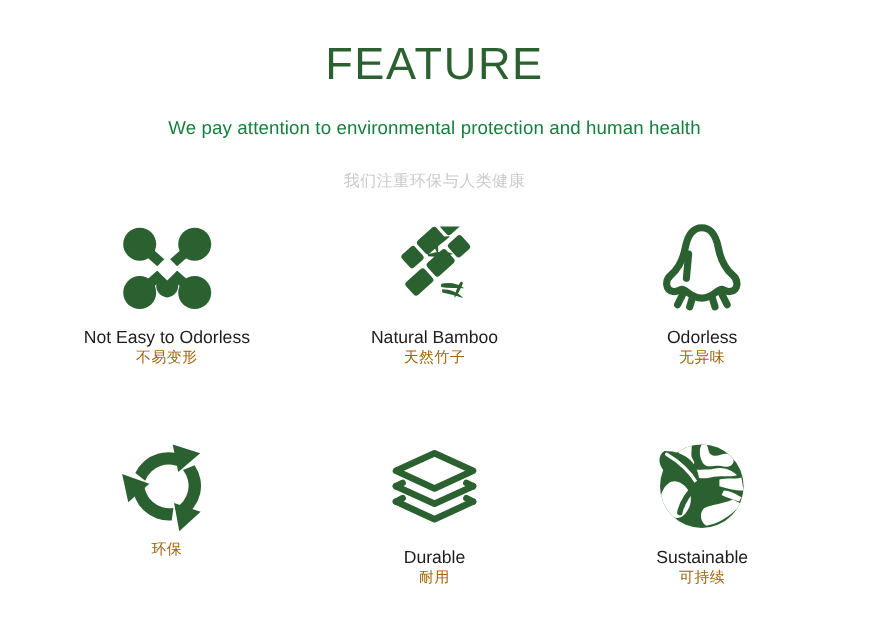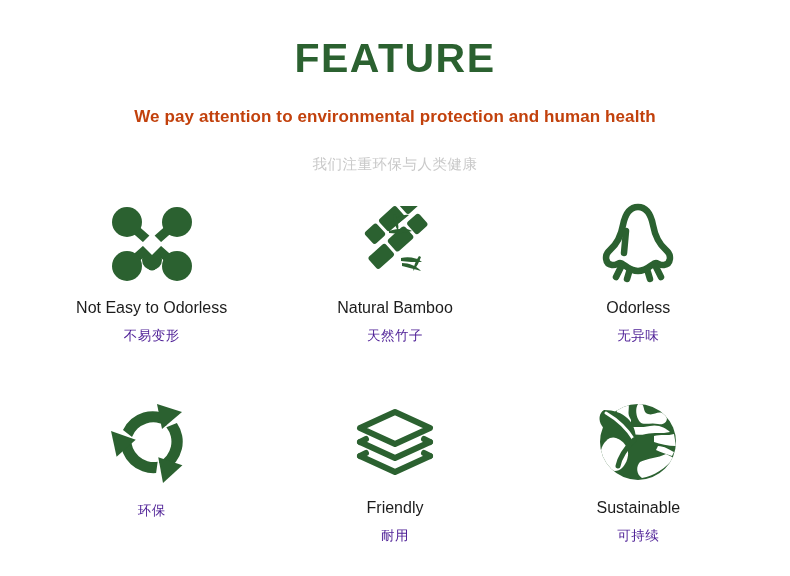--- a/index.html
+++ b/index.html
@@ -21,32 +21,32 @@
     box-sizing: border-box;
   }
 
   
   .header {
     text-align: center;
     padding-top: 36px;
   }
   .main-title {
     font-size: 41px;
-    font-weight: bold;
+    font-weight: normal;
     color: #2b6130;
     letter-spacing: 1.5px;
     line-height: 1.1;
     margin: 0;
   }
   .subtitle-en {
     font-size: 17px;
-    color: #c2410c;
+    color: #15803d;
     margin: 0;
     padding-top: 26px;
-    font-weight: bold;
+    font-weight: normal;
     letter-spacing: 0.1px;
   }
   .subtitle-cn {
     font-size: 14.5px;
     color: #c9c9c9;
     margin: 16px;
     padding-top: 12px;
     font-weight: normal;
     letter-spacing: 0.5px;
   }
@@ -78,22 +78,21 @@
   }
   .label-en {
     font-size: 16px;
     color: #1c1c1c;
     margin-top: 6px;
     text-align: center;
     line-height: 1.2;
   }
   .label-cn {
     font-size: 13.5px;
-    color: #4c1d95;
-    margin-top: 11px;
+    color: #a16207;
     text-align: center;
     line-height: 1.2;
     letter-spacing: 0.5px;
   }
   
   .row2 .icon-box { height: 100px; }
 </style>
 </head>
 <body>
 
@@ -232,21 +231,21 @@
             <polygon points="41,6 76,22 41,38 6,22"></polygon>
             <path d="M6 36 L41 52 L76 36"></path>
             <path d="M6 36 L12 33"></path>
             <path d="M76 36 L70 33"></path>
             <path d="M6 50 L41 66 L76 50"></path>
             <path d="M6 50 L12 47"></path>
             <path d="M76 50 L70 47"></path>
           </g>
         </svg>
       </div>
-      <div class="label-en">Friendly</div>
+      <div class="label-en">Durable</div>
       <div class="label-cn">耐用</div>
     </div>
 
     <div class="cell row2">
       <div class="icon-box">
         <svg width="84" height="84" viewBox="0 0 84 84" aria-hidden="true">
           <defs>
             <clipPath id="globeClip">
               <circle cx="42" cy="42" r="38"></circle>
             </clipPath>

